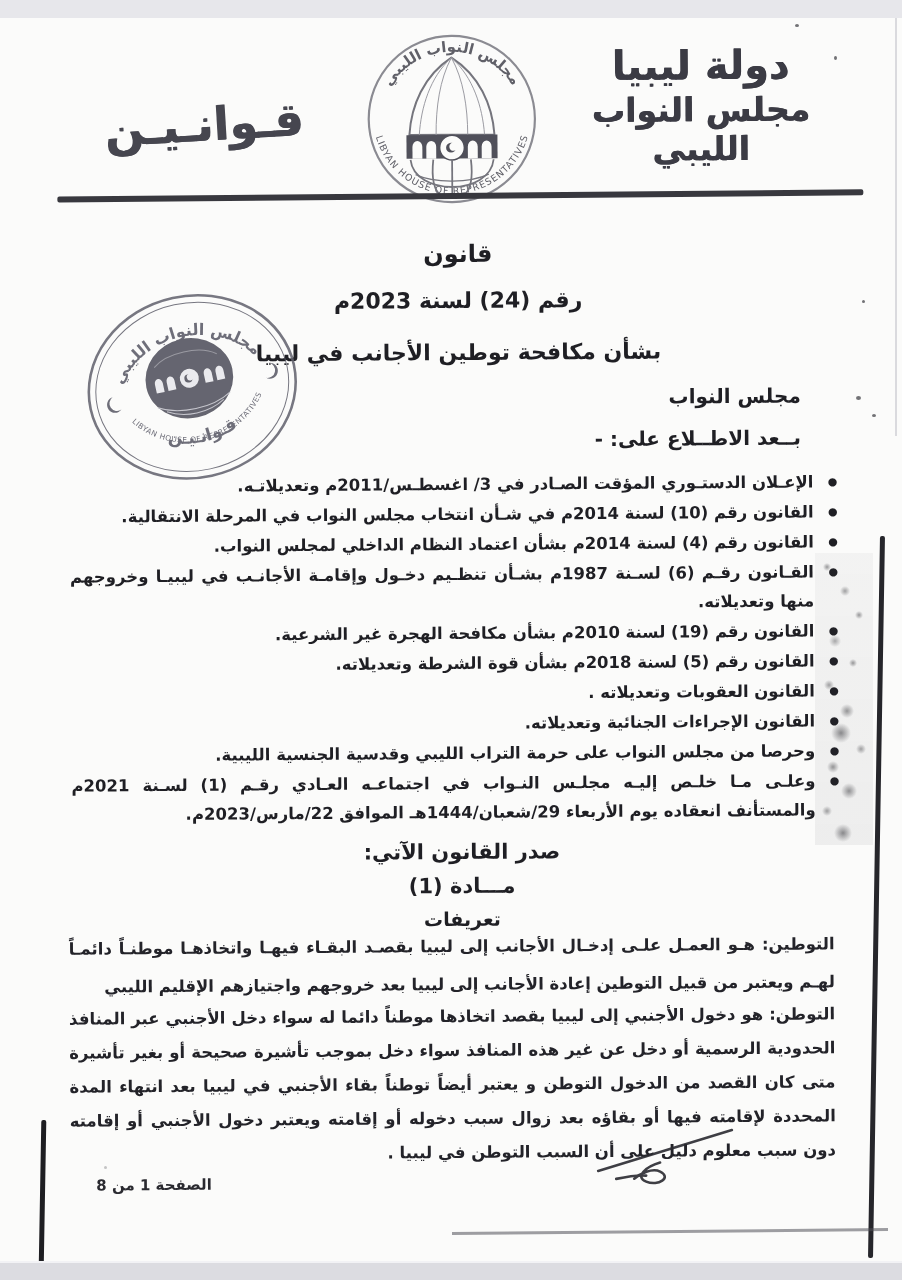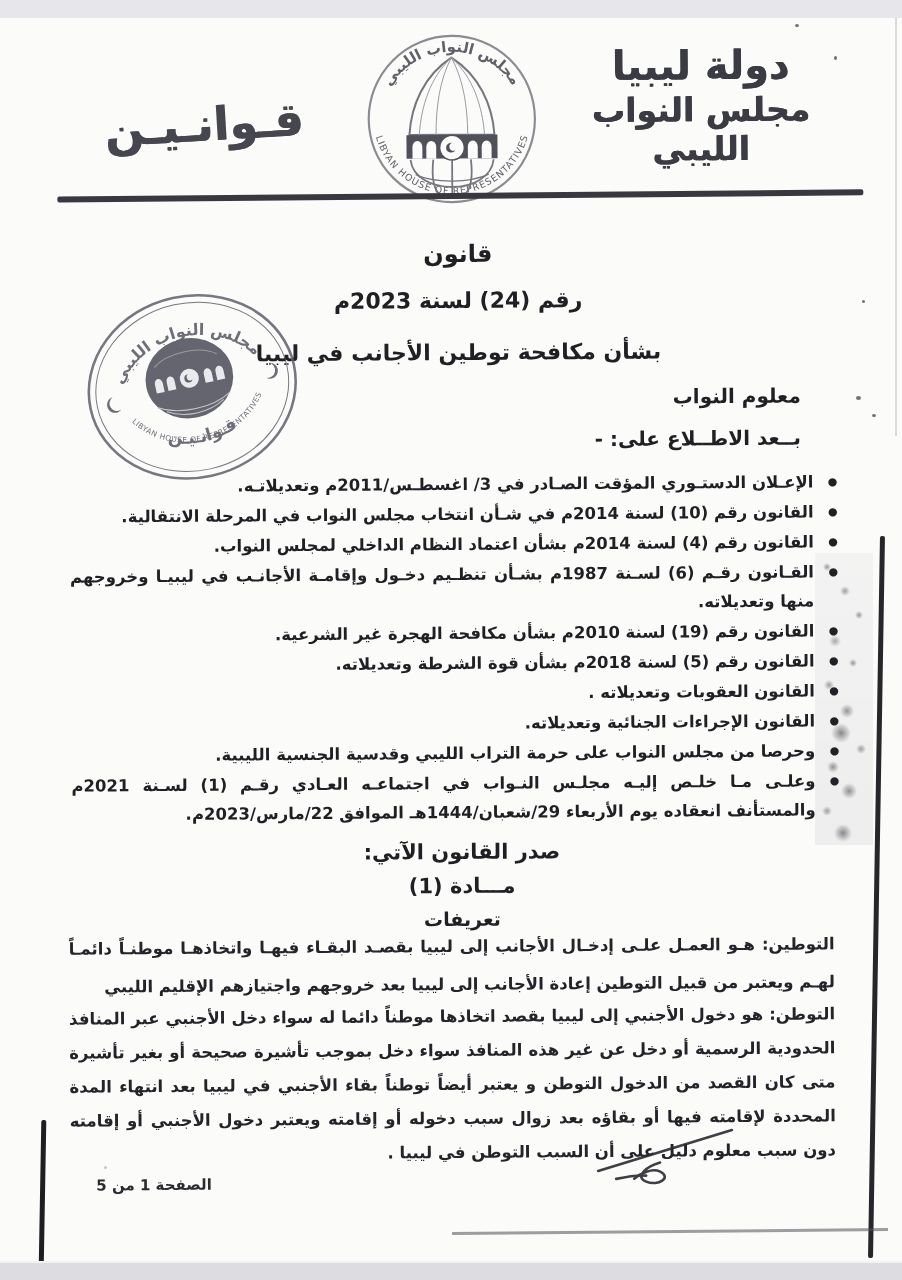--- a/index.html
+++ b/index.html
@@ -159,21 +159,21 @@
         </g>
         <text font-size="7.5" fill="#565663" letter-spacing=".5" font-family="DejaVu Sans, sans-serif">
           <textPath href="#sBand" startOffset="50%" text-anchor="middle">LIBYAN HOUSE OF REPRESENTATIVES</textPath>
         </text>
         <text font-size="17" font-weight="bold" fill="#565663" font-family="DejaVu Sans, sans-serif">
           <textPath href="#sBot" startOffset="50%" text-anchor="middle">قـوانـيـن</textPath>
         </text>
       </svg>
     </div>
 
-    <div class="issuer">معلوم النواب</div>
+    <div class="issuer">مجلس النواب</div>
     <div class="intro">بــعد الاطــلاع على: -</div>
 
     <ul class="preamble">
 
         <li><span>الإعـلان الدستـوري المؤقت الصـادر في 3/ اغسطـس/2011م وتعديلاتـه.</span></li>
 
         <li><span>القانون رقم (10) لسنة 2014م في شـأن انتخاب مجلس النواب في المرحلة الانتقالية.</span></li>
 
         <li><span>القانون رقم (4) لسنة 2014م بشأن اعتماد النظام الداخلي لمجلس النواب.</span></li>
 
@@ -203,21 +203,21 @@
       <svg width="180" height="80" viewBox="0 0 180 80">
         <g fill="none" stroke="#2a2a30" stroke-width="2.6" stroke-linecap="round" opacity=".9">
           <path d="M168 10 L 34 50"></path>
           <path d="M96 42 c -14 4 -26 14 -14 19 c 12 5 26 -4 14 -10 c -8 -4 -20 2 -26 7"></path>
           <path d="M52 58 c 10 -2 22 -4 30 -3"></path>
         </g>
       </svg>
     </div>
 
     <div class="page-footer">
-      <span>الصفحة 1 من 5</span>
+      <span>الصفحة 1 من 8</span>
     </div>
 
   </div>
 
   <div class="smudge-col"></div>
   <div class="border-right"></div>
   <div class="border-left"></div>
   <div class="border-bottom-right"></div>
   <div class="edge-top"></div>
   <div class="edge-right"></div>

